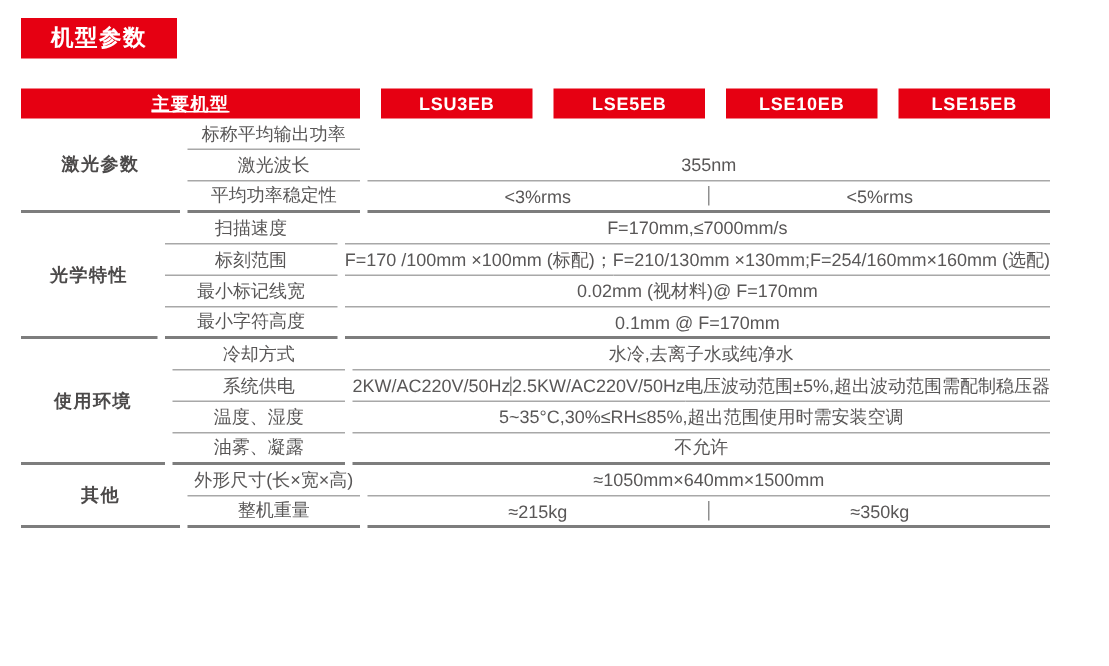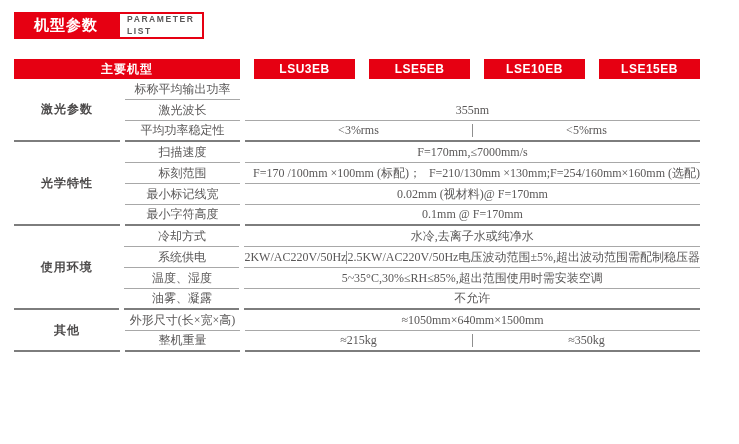--- a/index.html
+++ b/index.html
@@ -29,35 +29,35 @@
     font-weight:bold;font-size:8.5px;letter-spacing:1.6px;line-height:1.3;
     display:flex;flex-direction:column;justify-content:center;padding:0 7px;
   }
 
   
   .spec-table{position:absolute;left:14px;top:59px;width:686px;font-size:12px;}
 
   .thead{display:flex;height:20px;}
   .th-main{
     width:226px;background:var(--red);color:#fff;font-weight:bold;
-    display:flex;align-items:center;justify-content:center;letter-spacing:1px;
+    display:flex;align-items:center;justify-content:center;letter-spacing:1px;text-decoration:underline;
   }
   .th-model{
     flex:1;margin-left:14px;background:var(--red);color:#ffffff;font-weight:bold;
     display:flex;align-items:center;justify-content:center;letter-spacing:.5px;
   }
 
   .section{display:flex;}
   .cat{
     width:106px;margin-right:5px;display:flex;align-items:center;justify-content:center;
     font-weight:bold;color:#4c4a4a;border-bottom:2px solid var(--dline);
     text-align:center;letter-spacing:1px;
   }
   .rows{flex:1;display:flex;flex-direction:column;}
-  .row{display:flex;font-family:Liberation Serif, serif;}
+  .row{display:flex;}
   .param{
     width:115px;margin-right:5px;min-height:21px;
     display:flex;align-items:center;justify-content:center;text-align:center;
     border-bottom:1px solid var(--line);
   }
   .vals{
     flex:1;min-height:21px;display:flex;align-items:stretch;
     border-bottom:1px solid var(--line);
   }
   .v{flex:1;display:flex;align-items:center;justify-content:center;text-align:center;white-space:nowrap;}
@@ -69,24 +69,20 @@
   .slast > .vals,
   .slast > .stack > .vals:last-child{border-bottom:2px solid var(--dline);}
 </style>
 </head>
 <body>
 
 <div class="page">
 
   <div class="badge">
     <div class="badge-zh">机型参数</div>
-    <div class="badge-en">
-      <span>PARAMETER</span>
-      <span>LIST</span>
-    </div>
   </div>
 
   <div class="spec-table">
 
     <div class="thead">
       <div class="th-main">主要机型</div>
       <div class="th-model">LSU3EB</div>
       <div class="th-model">LSE5EB</div>
       <div class="th-model">LSE10EB</div>
       <div class="th-model">LSE15EB</div>

